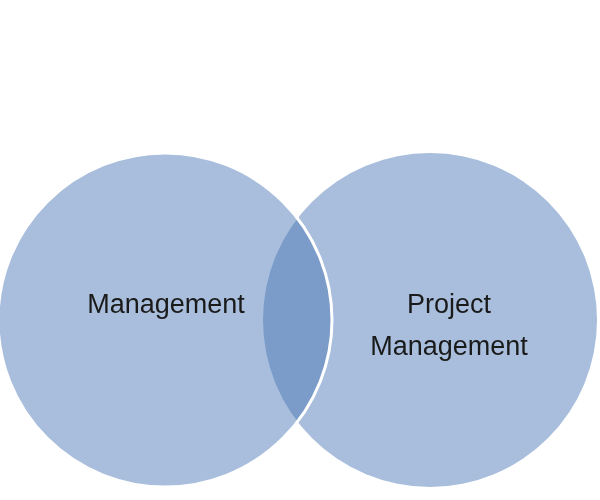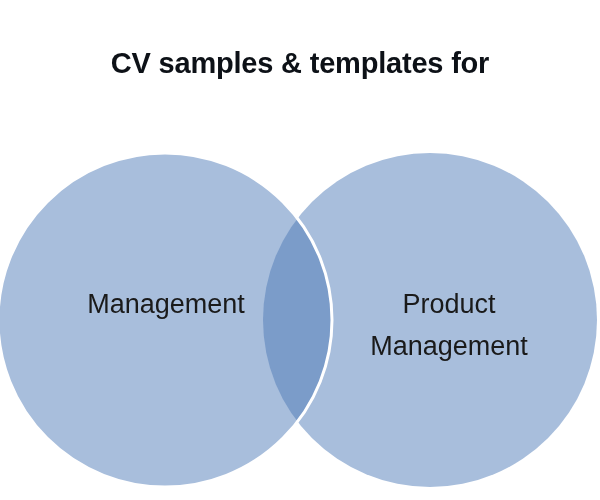--- a/index.html
+++ b/index.html
@@ -58,21 +58,20 @@
   .venn-label span { display: block; }
   #label-left  { left: 35px;  top: 283px; width: 262px; }
   #label-right { left: 318px; top: 283px; width: 262px; }
 </style>
 </head>
 <body>
 
 <div id="figure">
 
   <div id="title-block">
-    <span class="title-line">CV samples &amp; templates for</span>
   </div>
 
   <svg id="venn-svg" viewBox="0 0 600 500" xmlns="http://www.w3.org/2000/svg">
     <defs>
       <clipPath id="clip-left-circle">
         <circle cx="165" cy="320" r="167"></circle>
       </clipPath>
     </defs>
 
     <circle cx="165" cy="320" r="167" fill="#A8BEDC" stroke="none"></circle>
@@ -84,17 +83,17 @@
     </g>
 
     <circle cx="165" cy="320" r="167" fill="none" stroke="#FFFFFF" stroke-width="3"></circle>
   </svg>
 
   <div class="venn-label" id="label-left">
     <span>Management</span>
   </div>
 
   <div class="venn-label" id="label-right">
-    <span>Product</span>
+    <span>Project</span>
     <span>Management</span>
   </div>
 
 </div>
 
 </body></html>

